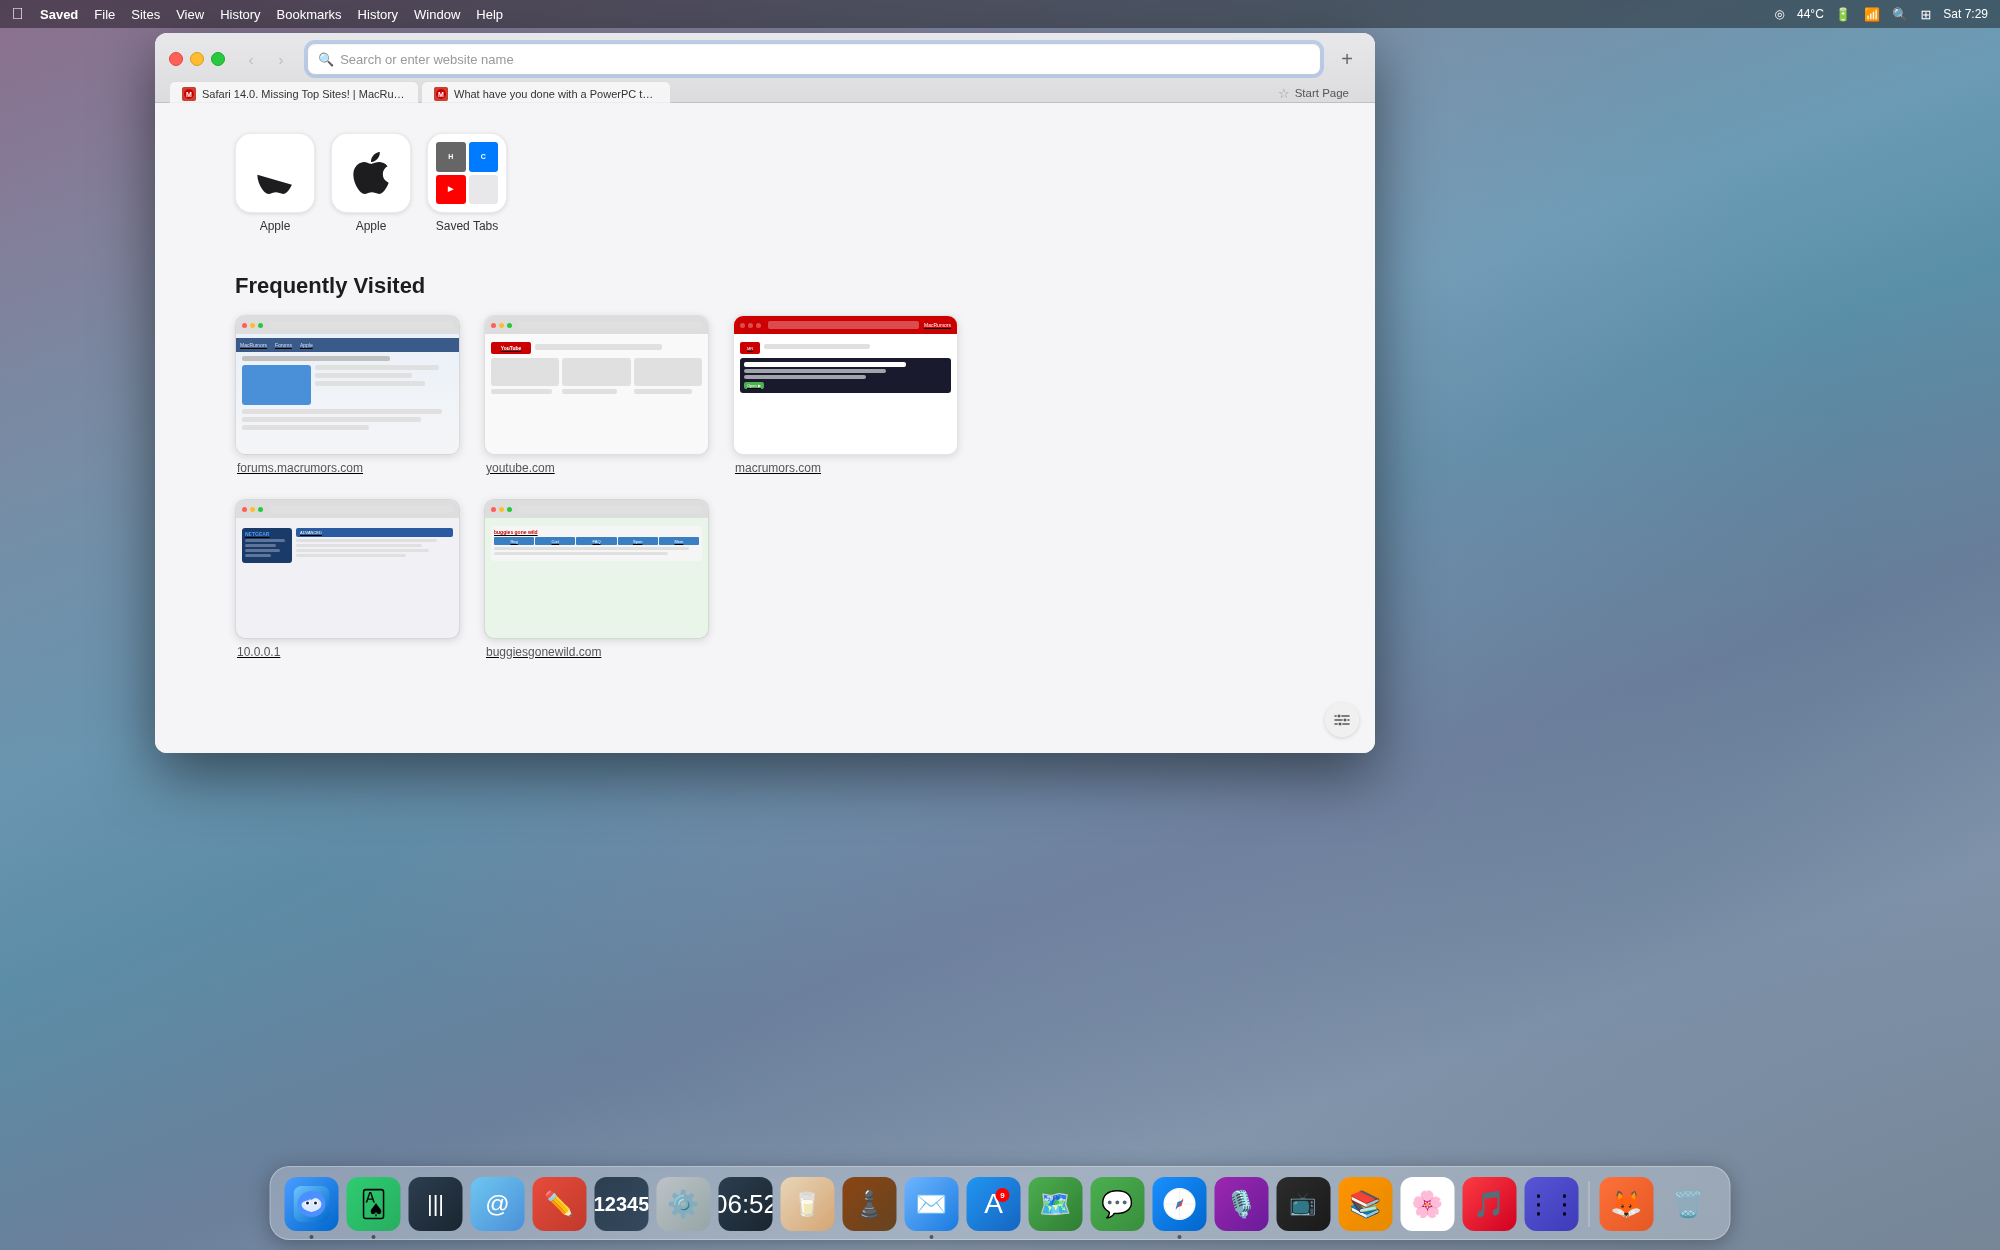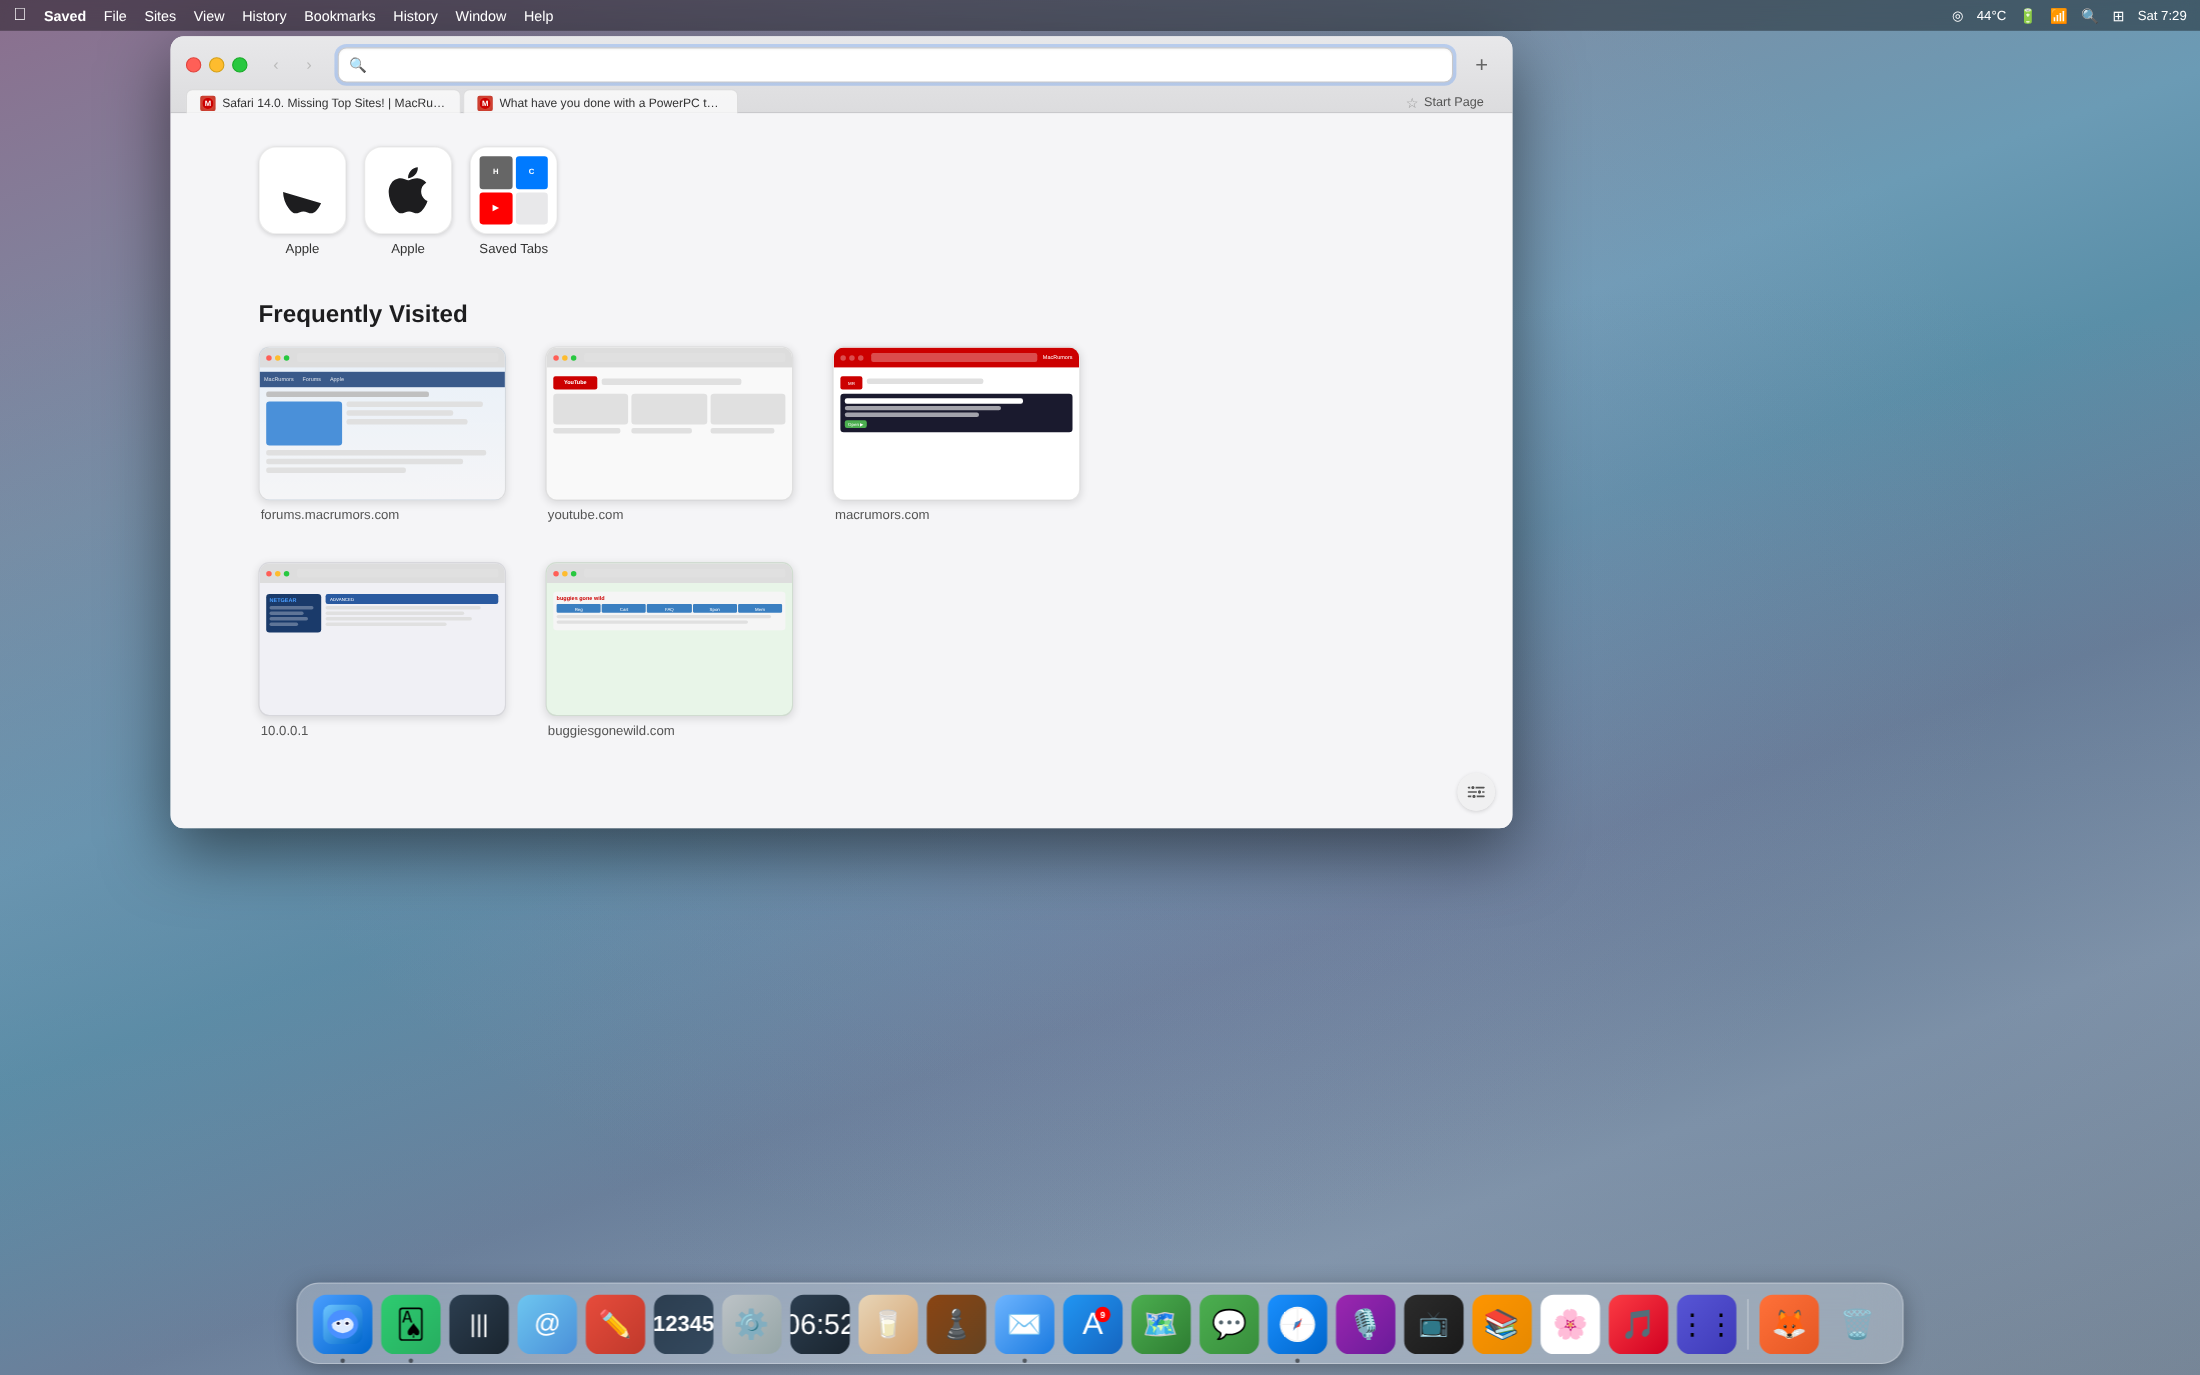--- a/index.html
+++ b/index.html
@@ -304,21 +304,22 @@
     }
     .saved-tab-cell.blue { background: #007aff; color: white; }
     .saved-tab-cell.h { background: #666; color: white; }
     .saved-tab-cell.yt { background: #ff0000; color: white; }
     .saved-tab-cell.empty { background: #e8e8ea; }
 
     
     .freq-grid {
       display: grid;
       grid-template-columns: repeat(3, 225px);
-      gap: 36px;
+      gap: 24px;
+      text-decoration: underline;
     }
 
     .freq-item {
       display: flex;
       flex-direction: column;
       gap: 6px;
       cursor: pointer;
     }
     .freq-thumbnail {
       width: 225px;
@@ -497,20 +498,21 @@
         <div class="traffic-light close"></div>
         <div class="traffic-light minimize"></div>
         <div class="traffic-light maximize"></div>
       </div>
       <div class="nav-buttons">
         <div class="nav-btn disabled">‹</div>
         <div class="nav-btn disabled">›</div>
       </div>
       <div class="address-bar">
         <span style="color:#999;font-size:13px">🔍</span>
+        <input type="text" placeholder="Search or enter website name" style="">
       </div>
       <div class="new-tab-btn">+</div>
     </div>
 
     <div class="tab-bar">
       <div class="browser-tab">
         <div class="tab-favicon">
           <svg width="10" height="10" viewBox="0 0 10 10">
             <circle cx="5" cy="5" r="5" fill="#cc0000"></circle>
             <text x="5" y="7.5" text-anchor="middle" font-size="7" fill="white" font-weight="bold">M</text>

